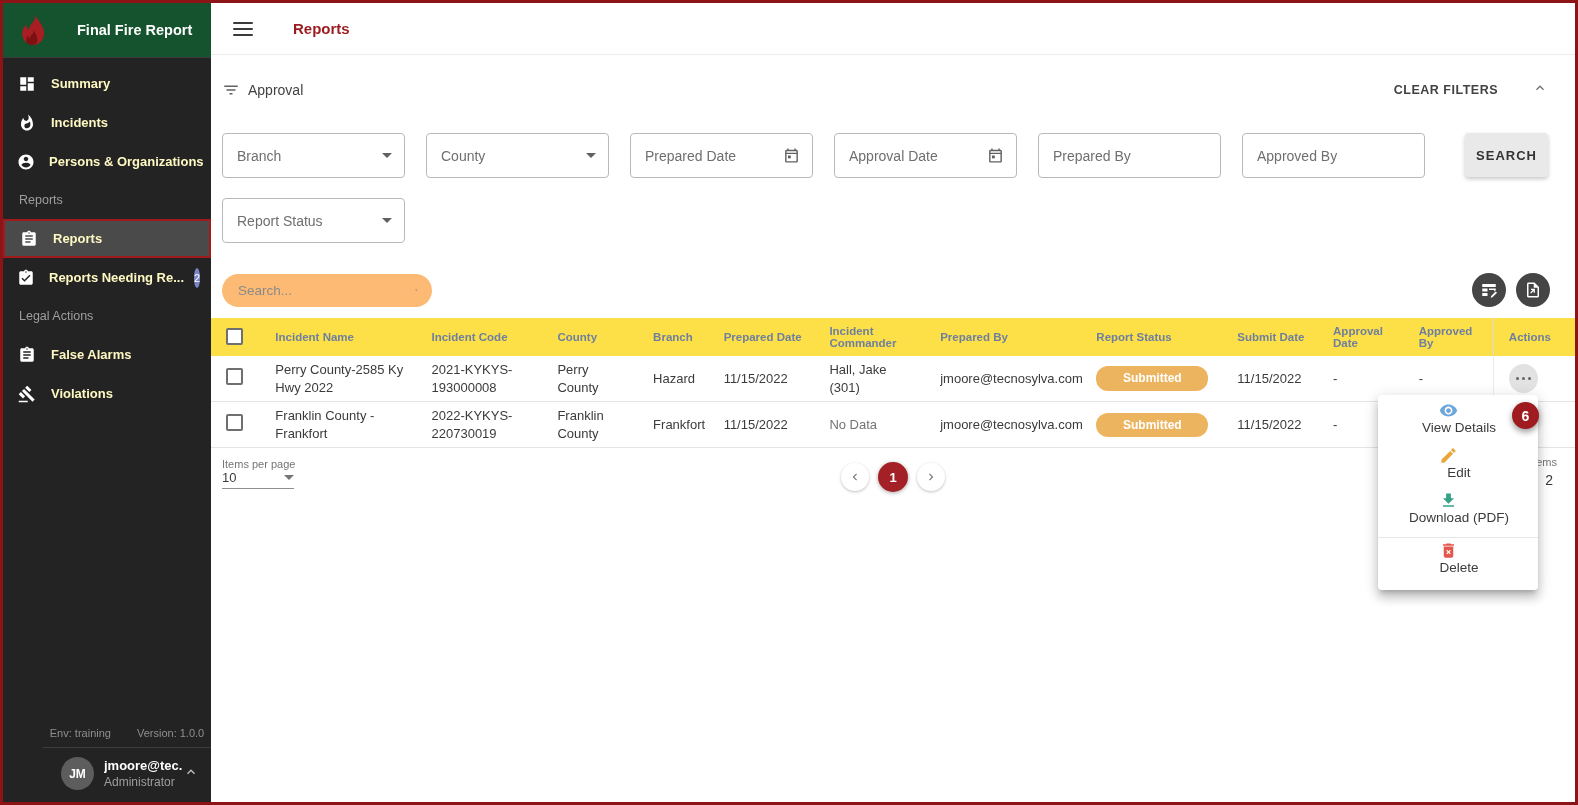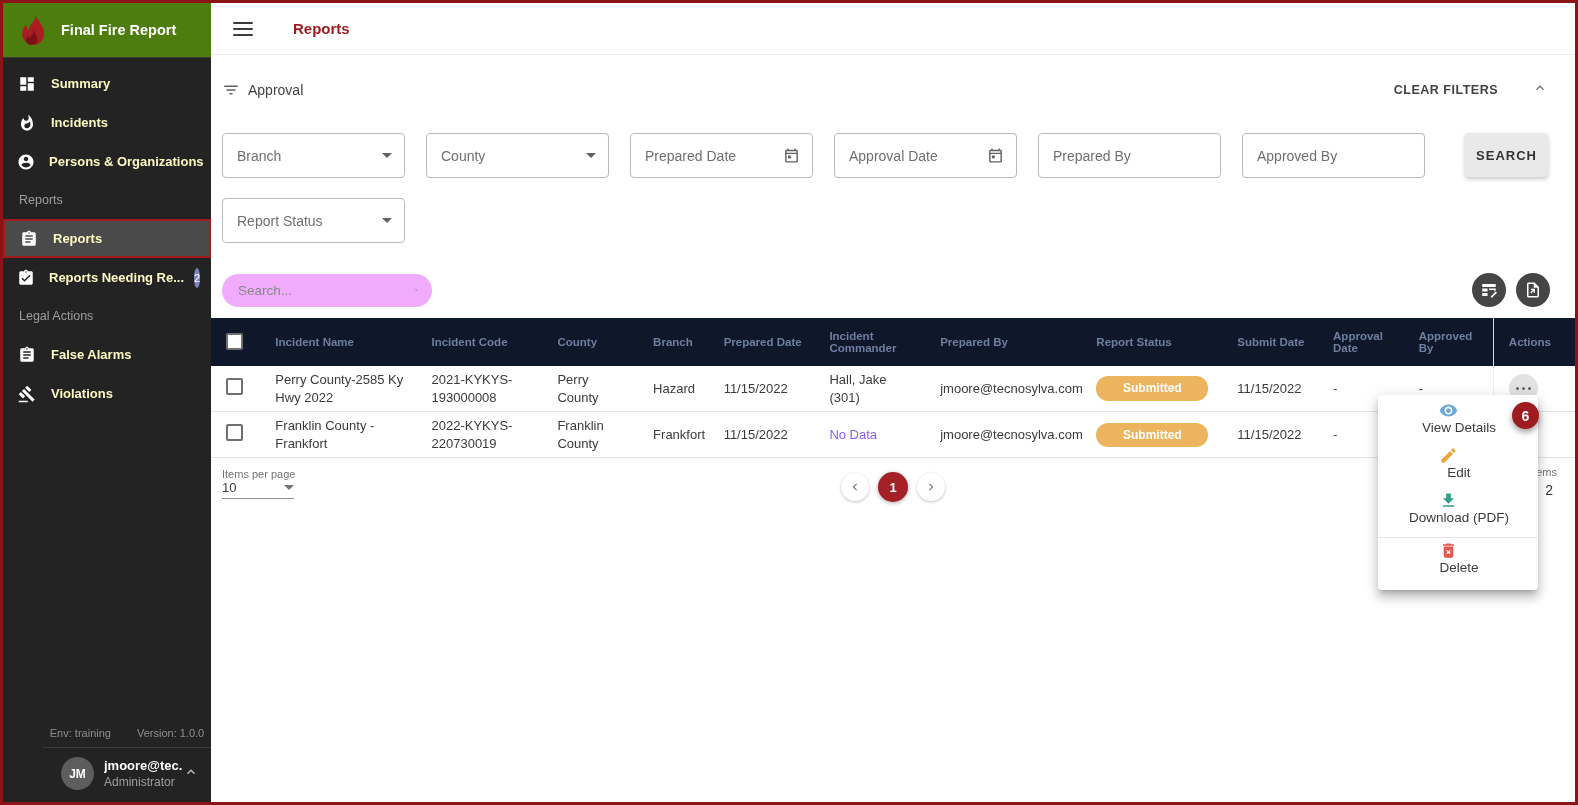--- a/index.html
+++ b/index.html
@@ -1,21 +1,21 @@
 <!DOCTYPE html>
 <html><head>
 <meta charset="utf-8">
 <style>
   * { margin:0; padding:0; box-sizing:border-box; }
   html,body { width:1578px; height:805px; font-family:"Liberation Sans", sans-serif; background:#fff; }
   .frame { width:1578px; height:805px; border:3px solid #8c1416; display:flex; overflow:hidden; position:relative; background:#fff; }
 
   
   .sidebar { width:208px; background:#232323; color:#fff; display:flex; flex-direction:column; flex-shrink:0; }
-  .sb-header { height:55px; background:#4d7c0f; display:flex; align-items:center; padding:0 14px; border-bottom:1px solid #3d3d3d; }
+  .sb-header { height:55px; background:#14532d; display:flex; align-items:center; padding:0 14px; border-bottom:1px solid #3d3d3d;gap:16px; }
   .sb-logo { width:32px; height:34px; margin-right:12px; flex-shrink:0; }
   .sb-title { font-size:14.5px; font-weight:bold; color:#fff; }
   .sb-nav { flex:1 1 auto; padding-top:6px; }
   .sb-item { height:39px; display:flex; align-items:center; padding:0 14px; cursor:pointer; }
   .sb-item .ic { width:20px; height:20px; margin-right:14px; display:flex; align-items:center; justify-content:center; }
   .sb-item .ic svg { width:18px; height:18px; fill:#fff; }
   .sb-item .lbl { font-size:13px; font-weight:bold; color:#fef9c3; white-space:nowrap; }
   .sb-item.selected { background:#4a4a4a; border:2px solid #a01c1c; }
   .sb-section { height:38px; display:flex; align-items:center; padding:0 16px; font-size:12.5px; color:#9e9e9e; }
   .sb-badge { margin-left:10px; width:20px; height:20px; border-radius:50%; background:#7b84c4; color:#fff; font-size:11px; display:flex; align-items:center; justify-content:center; }
@@ -45,37 +45,37 @@
 
   .fields-row { margin-top:33px; display:flex; gap:21px; }
   .field { width:183px; height:45px; border:1px solid #b9b9b9; border-radius:4px; display:flex; align-items:center; padding:0 12px 0 14px; color:#6f6f6f; font-size:14px; cursor:pointer; background:#fff; }
   .field .fl { flex:1; white-space:nowrap; overflow:hidden; }
   .field svg { width:17px; height:17px; fill:#616161; flex-shrink:0; }
   .field .caret { width:0; height:0; border-left:5px solid transparent; border-right:5px solid transparent; border-top:5px solid #616161; }
   .search-btn { margin-left:auto; width:83px; height:44px; background:#e9e9e9; border:none; border-radius:4px; font-family:inherit; font-size:13px; font-weight:bold; letter-spacing:1px; color:#333; box-shadow:0 2px 4px rgba(0,0,0,.22); cursor:pointer; }
   .fields-row2 { margin-top:20px; }
 
   .list-tools { margin-top:30px; padding:0 25px 0 11px; display:flex; align-items:center; }
-  .search-pill { width:210px; height:33px; background:#f0abfc; border-radius:17px; display:flex; align-items:center; padding:0 14px 0 16px; }
+  .search-pill { width:210px; height:33px; background:#fdba74; border-radius:17px; display:flex; align-items:center; padding:0 14px 0 16px; }
   .search-pill input { flex:1; border:none; background:transparent; outline:none; font-family:inherit; font-size:13.5px; color:#444; }
   .search-pill input::placeholder { color:#8a8a8a; }
   .search-pill svg { width:18px; height:18px; fill:#5f6368; }
   .tool-btns { margin-left:auto; display:flex; gap:10px; }
   .circle-btn { width:34px; height:34px; border-radius:50%; background:#454545; border:none; display:flex; align-items:center; justify-content:center; cursor:pointer; }
   .circle-btn svg { width:18px; height:18px; fill:#fff; }
 
   
   table { margin-top:11px; width:1364px; border-collapse:collapse; table-layout:fixed; }
-  thead th { background:#0f172a; color:#6e7f9f; font-size:11.5px; font-weight:bold; text-align:left; padding:6px 8px 6px 15px; height:48px; vertical-align:middle; }
+  thead th { background:#fde047; color:#6e7f9f; font-size:11.5px; font-weight:bold; text-align:left; padding:6px 8px 6px 15px; height:38px; vertical-align:middle; }
   tbody td { font-size:13px; color:#3b3b3b; padding:5px 8px 5px 15px; height:40px; vertical-align:middle; border-bottom:1px solid #e4e4e4; line-height:1.35; }
   th.actions-col { border-left:1px solid #d9dce3; }
   td.actions-col { border-left:1px solid #ececec; }
   .cb { width:17px; height:17px; border:2px solid #6f6f6f; border-radius:2px; display:inline-block; background:#fff; cursor:pointer; }
   .badge { display:inline-block; width:112px; text-align:center; padding:4px 0; border-radius:12px; background:#ecb45f; color:#fff; font-size:12px; font-weight:bold; }
-  .muted { color:#8b5cf6; }
+  .muted { color:#737373; }
   .dots-btn { width:29px; height:29px; border-radius:50%; background:#e2e2e2; border:none; display:flex; align-items:center; justify-content:center; gap:2.5px; cursor:pointer; }
   .dots-btn i { width:3.5px; height:3.5px; border-radius:50%; background:#5f6368; }
 
   
   .paginator { position:relative; margin-top:6px; height:52px; }
   .ipp { position:absolute; left:11px; top:4px; }
   .ipp-label { font-size:11px; color:#757575; }
   .ipp-select { width:72px; display:flex; align-items:center; border-bottom:1px solid #8f8f8f; padding-bottom:3px; cursor:pointer; }
   .ipp-value { font-size:13px; color:#3c3c3c; flex:1; }
   .ipp-caret { width:0; height:0; border-left:5px solid transparent; border-right:5px solid transparent; border-top:5px solid #757575; }

